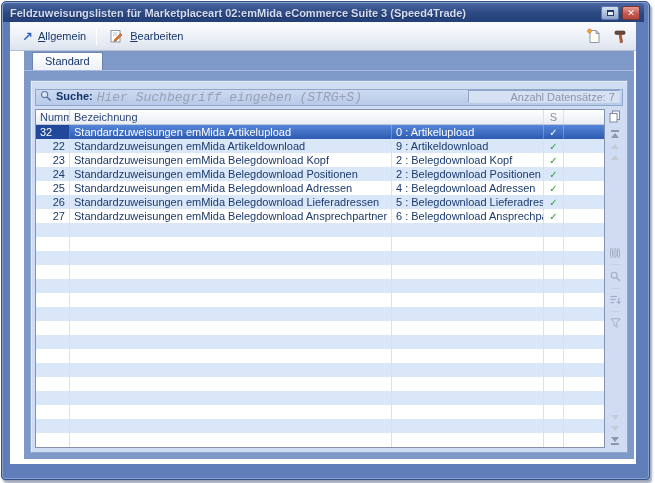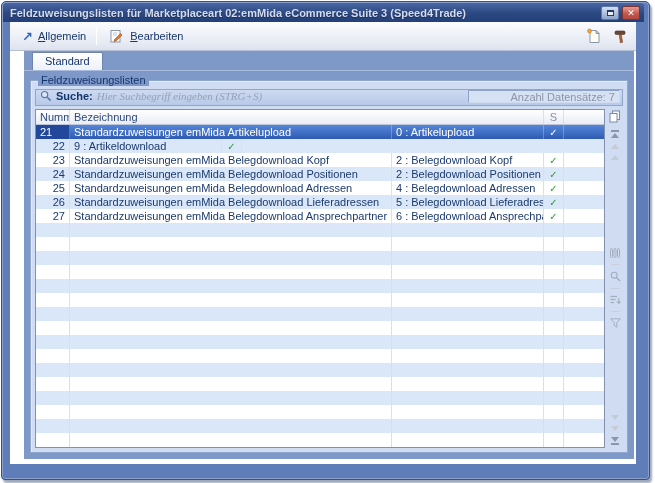--- a/index.html
+++ b/index.html
@@ -48,21 +48,21 @@
 
   .groupbox { position:relative; height:100%; border:1px solid #90a7ce; background:#cfdcf2;
               box-shadow:inset 1px 1px 0 rgba(255,255,255,.45); padding:8px 4px 4px 4px; }
   .gb-label { position:absolute; top:-7px; left:7px; padding:0 3px; color:#14356d;
               background:#7e98c8; line-height:12px; }
 
   .searchbar { display:flex; align-items:flex-start; gap:4px; height:17px; padding:0 2px 0 4px;
                background:linear-gradient(#cdd9f1,#b7cae8); border:1px solid #8fa6cd; }
   .s-lbl { font-weight:bold; color:#14356d; }
   .s-input { flex:1; border:none; background:transparent; outline:none; font-style:italic;
-             color:#6b7econ; color:#6b7a93; font-size:11px; font-family:Liberation Serif, serif; }
+             color:#6b7econ; color:#6b7a93; font-size:13px; font-family:Liberation Mono, monospace; }
   .s-input::placeholder { color:#97a1b4; font-style:italic; opacity:1; }
   .count { width:152px; height:13px; line-height:12px; text-align:right; padding:0 4px;
            background:#d6e1f3; color:#8d96a8;
            border:1px solid; border-color:#8fa3c6 #cfdbee #cfdbee #8fa3c6; }
 
   .gridwrap { display:flex; margin-top:3px; height:calc(100% - 20px); }
   .grid { flex:1; border:1px solid #8291ac; background:#fff; display:flex; flex-direction:column;
           overflow:hidden; }
   .grid-header { display:flex; height:15px; flex:0 0 15px; background:linear-gradient(#ffffff,#e9edf4);
                  border-bottom:1px solid #bcc6d8; color:#2f4a7a; }
@@ -146,21 +146,20 @@
         </span>
       </div>
     </div>
 
     <div class="content">
       <div class="tabstrip">
         <div class="tab">Standard</div>
       </div>
       <div class="tabpage">
         <div class="groupbox">
-          <div class="gb-label">Feldzuweisungslisten</div>
 
           <div class="searchbar">
             <svg width="12" height="12" viewBox="0 0 12 12">
               <circle cx="4.6" cy="4.6" r="3.1" fill="#dce6f5" stroke="#5b77a8" stroke-width="1.2"></circle>
               <line x1="7" y1="7" x2="10.6" y2="10.6" stroke="#5b77a8" stroke-width="1.6"></line>
             </svg>
             <span class="s-lbl">Suche:</span>
             <input class="s-input" type="text" placeholder="Hier Suchbegriff eingeben (STRG+S)" style="">
             <div class="count">Anzahl Datensätze: 7</div>
           </div>
@@ -168,28 +167,29 @@
           <div class="gridwrap">
             <div class="grid">
               <div class="grid-header">
                 <div class="c col-num" style="text-align:left;">Nummer</div>
                 <div class="c col-bez">Bezeichnung</div>
                 <div class="c col-s hs">S</div>
                 <div class="c col-fill"></div>
               </div>
               <div class="grid-body">
                   <div class="grid-row selected">
-                    <div class="c col-num">21</div>
+                    <div class="c col-num">32</div>
                     <div class="c col-bez">Standardzuweisungen emMida Artikelupload</div>
                     <div class="c col-art">0 : Artikelupload</div>
                     <div class="c col-s"><span class="check">✓</span></div>
                     <div class="c col-fill"></div>
                   </div>
                   <div class="grid-row stripe">
                     <div class="c col-num">22</div>
+                    <div class="c col-bez">Standardzuweisungen emMida Artikeldownload</div>
                     <div class="c col-art">9 : Artikeldownload</div>
                     <div class="c col-s"><span class="check">✓</span></div>
                     <div class="c col-fill"></div>
                   </div>
                   <div class="grid-row">
                     <div class="c col-num">23</div>
                     <div class="c col-bez">Standardzuweisungen emMida Belegdownload Kopf</div>
                     <div class="c col-art">2 : Belegdownload Kopf</div>
                     <div class="c col-s"><span class="check">✓</span></div>
                     <div class="c col-fill"></div>

